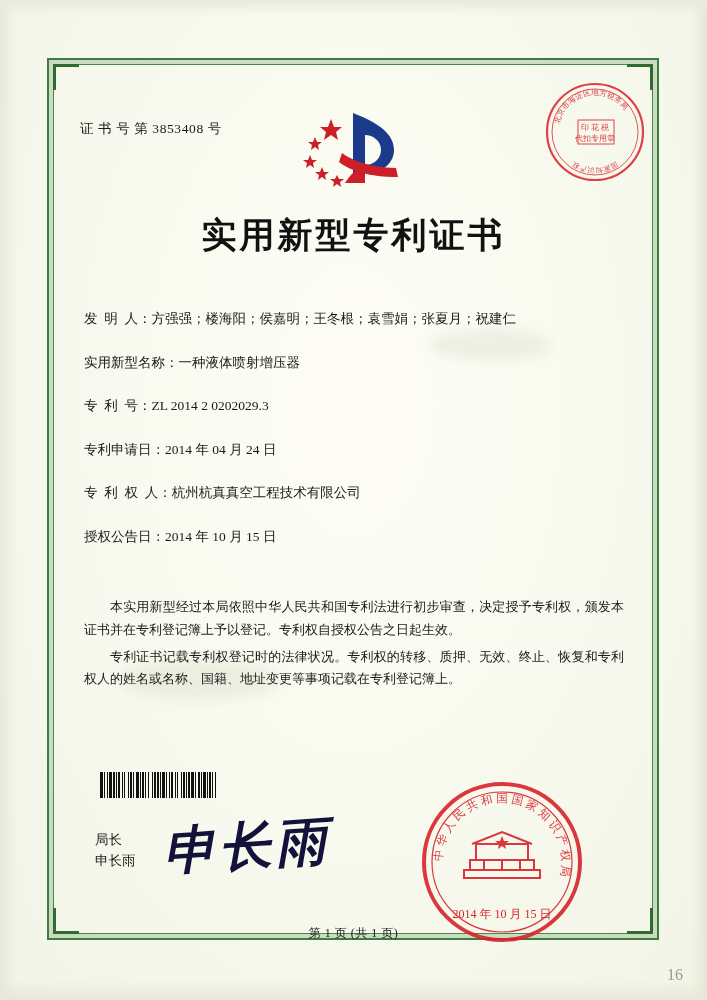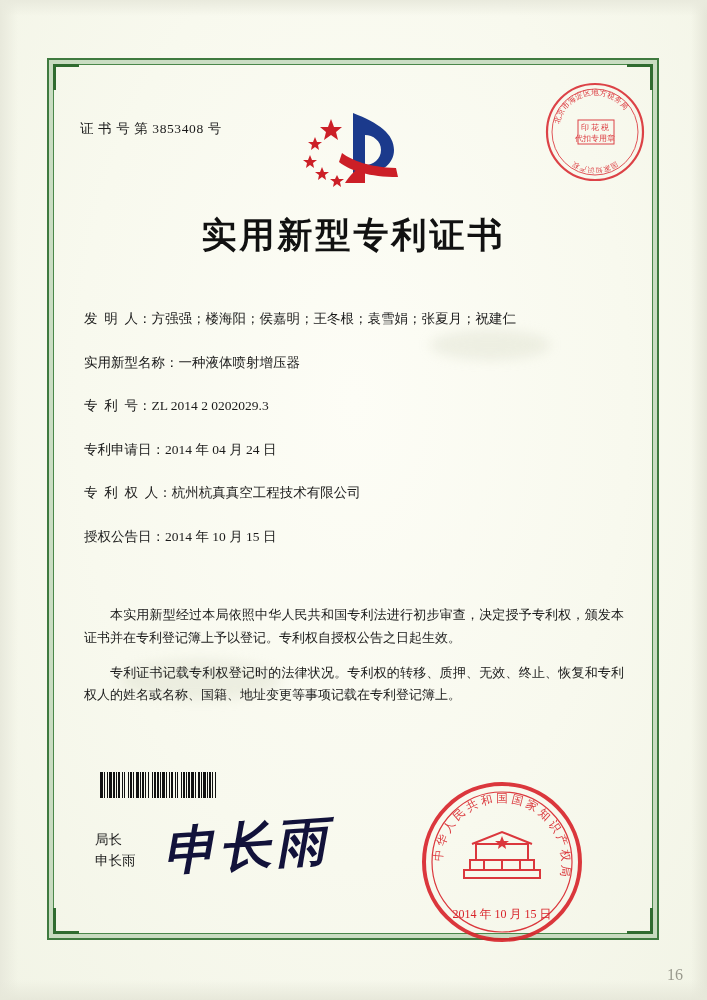--- a/index.html
+++ b/index.html
@@ -133,21 +133,21 @@
   
   .body-text {
     position: absolute;
     left: 84px; top: 592px;
     width: 540px;
     font-size: 13px;
     line-height: 1.75;
     text-align: justify;
   }
   .body-text p {
-    margin: 12px 0 2px 0;
+    margin: 4px 0 2px 0;
     text-indent: 2em;
   }
 
   
   .barcode {
     position: absolute;
     left: 100px; top: 772px;
     width: 180px; height: 26px;
     display: flex;
     align-items: stretch;
@@ -434,15 +434,16 @@
           <text transform="translate(84,84) rotate(56)  translate(0,-60)" text-anchor="middle">识</text>
           <text transform="translate(84,84) rotate(70)  translate(0,-60)" text-anchor="middle">产</text>
           <text transform="translate(84,84) rotate(84)  translate(0,-60)" text-anchor="middle">权</text>
           <text transform="translate(84,84) rotate(98)  translate(0,-60)" text-anchor="middle">局</text>
         </g>
       </g>
       <text x="84" y="140" text-anchor="middle" font-size="12" fill="#d8232a" font-family="Liberation Serif, serif">2014 年 10 月 15 日</text>
     </svg>
   </div>
 
+  <div class="footer">第 1 页 (共 1 页)</div>
 
   <div class="scan-mark">16</div>
 </div>
 
 </body></html>

